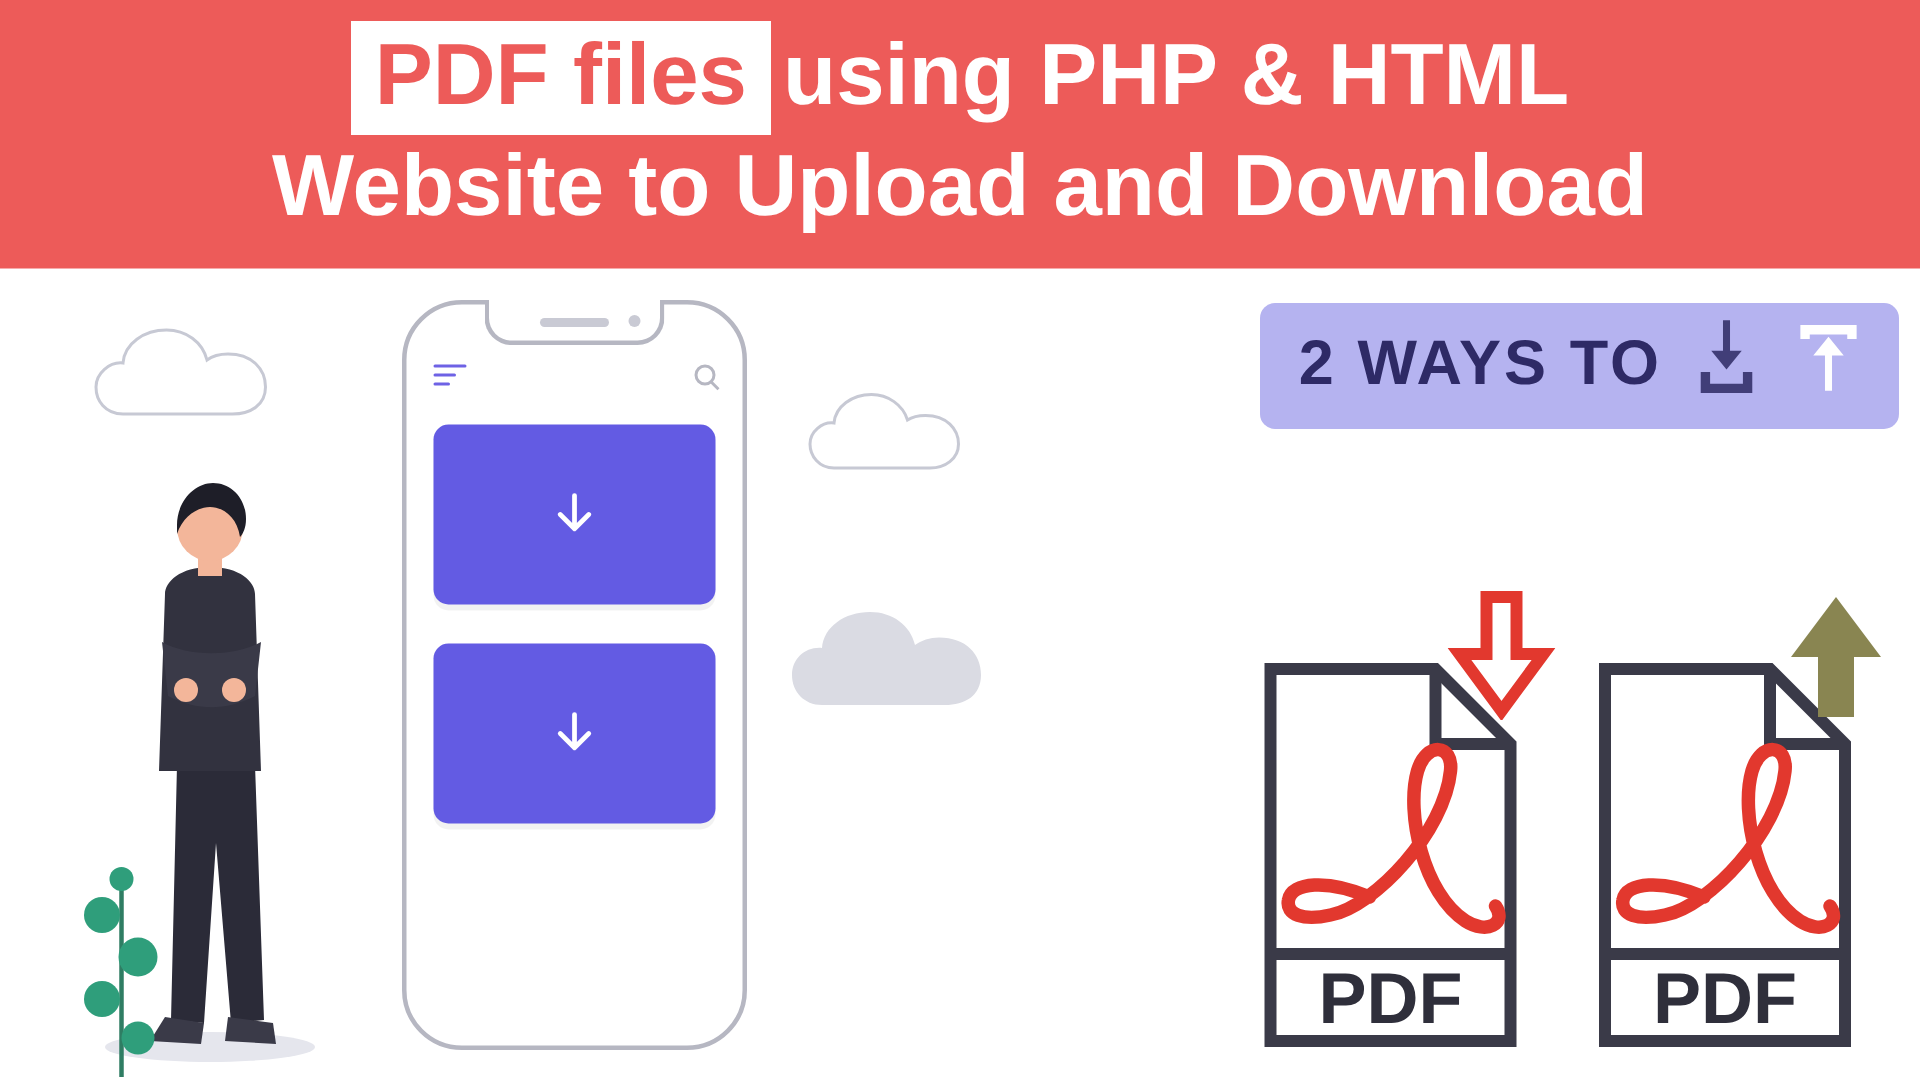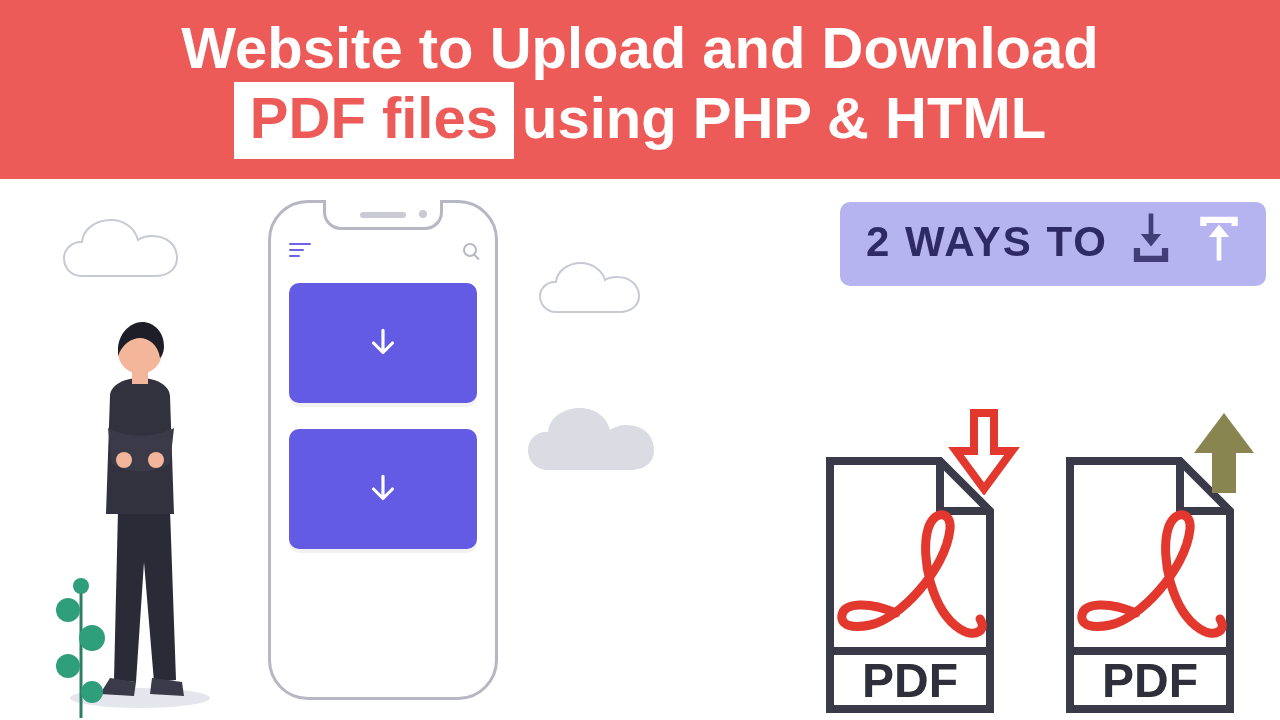--- a/index.html
+++ b/index.html
@@ -76,37 +76,37 @@
   .person{position:absolute;left:60px;top:310px;}
 
   
   .plant{position:absolute;left:46px;top:570px;}
 
   
   .cloud{position:absolute;}
   .cloud svg{display:block;}
 
   
-  .pdfwrap{position:absolute;bottom:1px;right:30px;display:flex;gap:40px;align-items:flex-start;}
+  .pdfwrap{position:absolute;bottom:15px;right:30px;display:flex;gap:23px;align-items:flex-start;}
   .pdfblk{position:relative;}
   .pdfblk .corner-arrow{position:absolute;top:-46px;right:-10px;}
   .pdfblk svg.file{width:200px;height:260px;}
   .pdf-label{
     font-family:Arial,Helvetica,sans-serif;font-weight:600;font-size:48px;
     fill:#2F2F3B;text-anchor:middle;
   }
 </style>
 </head>
 <body>
 
 <div class="header">
-  <div>Website to Upload and Download</div>
   <div>
     <span class="pill">PDF files</span><span>using PHP &amp; HTML</span>
   </div>
+  <div>Website to Upload and Download</div>
 </div>
 
 <div class="badge-row">
   <div class="badge">
     <span>2 WAYS TO</span>
     <span>
       <svg viewBox="0 0 64 64">
         <path fill="#413E78" d="M29 2h6v26h10L32 44 19 28h10z"></path>
         <path fill="#413E78" d="M10 46h8v10h28V46h8v18H10z"></path>
       </svg>

